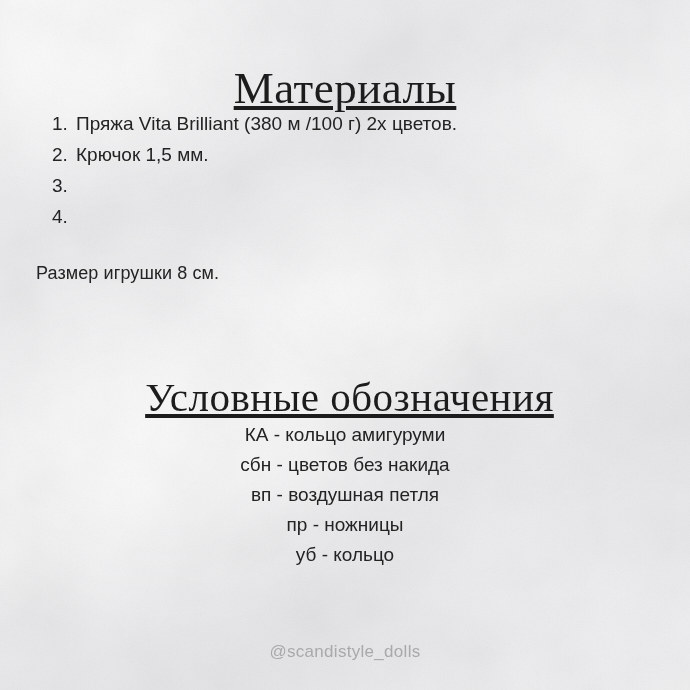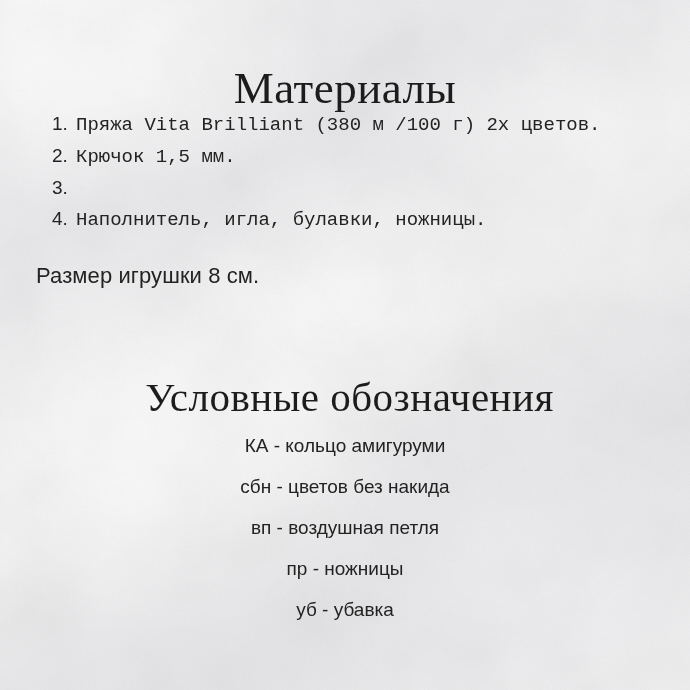--- a/index.html
+++ b/index.html
@@ -39,20 +39,21 @@
     height: 100%;
     box-sizing: border-box;
   }
 
   .heading {
     font-family: "Liberation Serif", serif;
     font-weight: 400;
     color: #1c1c1c;
     text-align: center;
     letter-spacing: 0.5px;
+    text-decoration: underline;
   }
   .heading-materials {
     position: absolute;
     left: 0;
     right: 0;
     top: 34px;
     font-size: 45px;
     line-height: 1.1;
   }
   .heading-legend {
@@ -81,47 +82,46 @@
     margin: 0 0 2px 0;
   }
   .materials-list .num {
     width: 24px;
     flex: 0 0 24px;
     text-align: left;
     color: #232323;
   }
   .materials-list .txt {
     white-space: nowrap;
-    font-family: Liberation Mono, monospace;
   }
 
   .size-note {
     position: absolute;
     left: 36px;
     top: 263px;
-    font-size: 22px;
+    font-size: 18px;
     color: #232323;
     letter-spacing: 0.1px;
   }
 
   .legend-list {
     position: absolute;
     left: 0;
     right: 0;
     top: 420px;
     margin: 0;
     padding: 0;
     list-style: none;
     text-align: center;
     color: #232323;
     font-size: 19px;
     line-height: 1.58;
   }
   .legend-list li {
-    margin: 11px;
+    margin: 0;
     white-space: nowrap;
   }
 
   .watermark {
     position: absolute;
     left: 0;
     right: 0;
     bottom: 28px;
     text-align: center;
     font-size: 17px;
@@ -166,31 +166,31 @@
       </li>
       <li>
         <span class="num">2.</span>
         <span class="txt">Крючок 1,5 мм.</span>
       </li>
       <li>
         <span class="num">3.</span>
       </li>
       <li>
         <span class="num">4.</span>
-        <span class="txt">Наполнитель, игла, булавки, ножницы.</span>
       </li>
     </ul>
 
     <div class="size-note">Размер игрушки 8 см.</div>
 
     <h1 class="heading heading-legend">Условные обозначения</h1>
 
     <ul class="legend-list">
       <li>КА - кольцо амигуруми</li>
       <li>сбн - цветов без накида</li>
       <li>вп - воздушная петля</li>
       <li>пр - ножницы</li>
-      <li>уб - убавка</li>
+      <li>уб - кольцо</li>
     </ul>
 
+    <div class="watermark">@scandistyle_dolls</div>
 
   </div>
 </div>
 
 </body></html>

